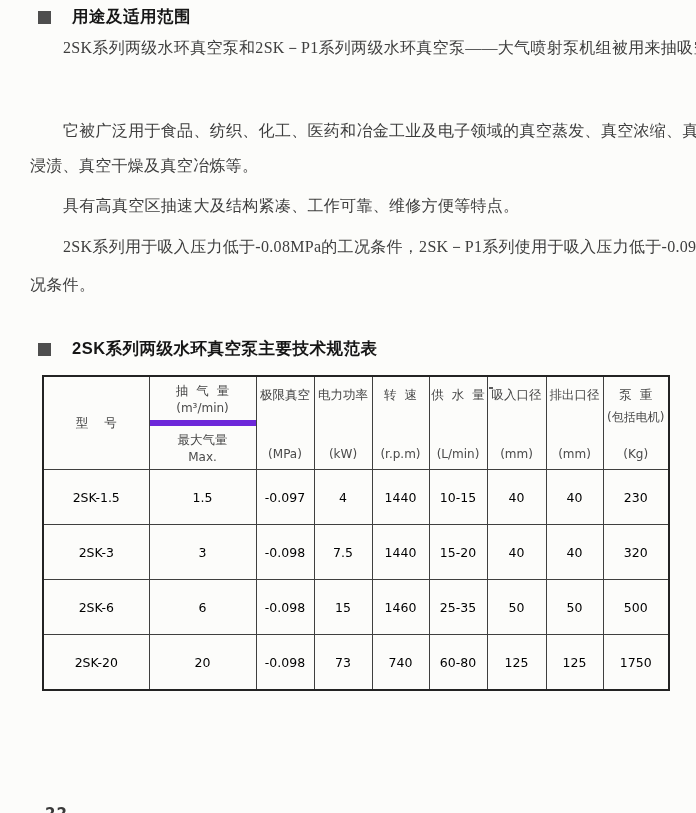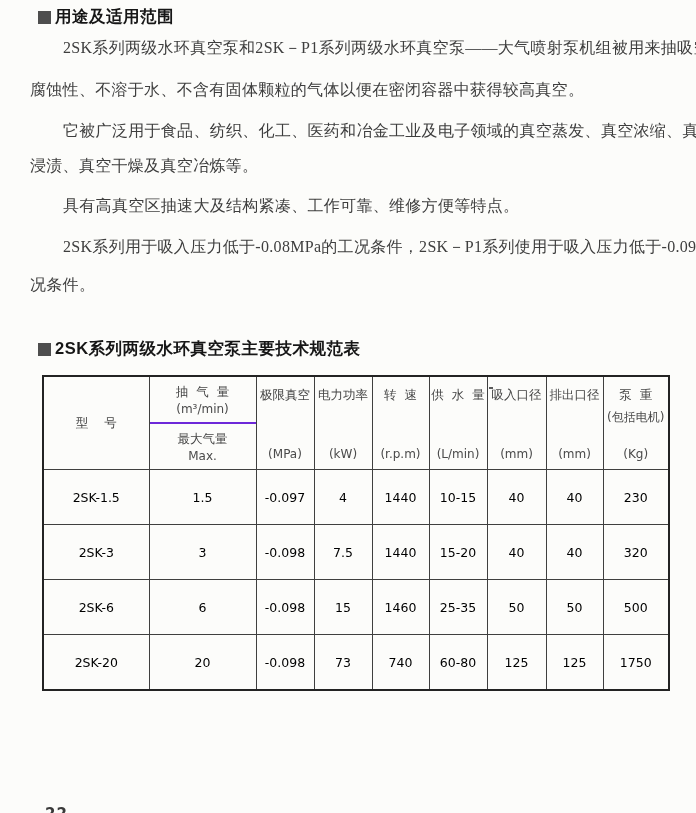--- a/index.html
+++ b/index.html
@@ -7,21 +7,21 @@
   .page {
     position:relative;
     width:696px; height:813px;
     background:#fcfcfa;
     overflow:hidden;
     font-family:"Liberation Sans", sans-serif;
   }
   
   .heading {
     position:absolute; left:38px;
-    display:flex; align-items:center; gap:4px;
+    display:flex; align-items:center; gap:21px;
     font-family:"Liberation Sans", sans-serif;
     font-weight:bold; font-size:16.5px; color:#161616;
     letter-spacing:0.5px; white-space:nowrap;
   }
   .bullet { width:13px; height:13px; background:#4e4e4e; flex:0 0 auto; margin-top:1px; }
   
   .bodyline {
     position:absolute; left:30px; width:662px;
     font-family:"Liberation Serif", "DejaVu Serif", serif;
     font-size:16px; color:#3e3e3e;
@@ -44,21 +44,21 @@
   .th-flex {
     display:flex; flex-direction:column; height:100%;
     justify-content:space-between; align-items:center;
     box-sizing:border-box; padding:10px 2px 8px;
   }
   .th-cap { display:flex; flex-direction:column; height:100%; }
   .th-cap .half {
     flex:1 1 0; display:flex; flex-direction:column;
     justify-content:center; align-items:center; gap:1px;
   }
-  .th-cap .half.top { border-bottom:2px solid #6d28d9; }
+  .th-cap .half.top { border-bottom:6px solid #6d28d9; }
   .lbl { font-size:12.5px; white-space:pre; color:#454545; }
   .unit { font-size:12px; white-space:pre; color:#4a4a4a; }
   .wt-top { display:flex; flex-direction:column; align-items:center; gap:5px; }
   
   .artifact-dot { position:absolute; left:489px; top:387px; width:4px; height:2px; background:#5a5a5a; }
   
   .page-num {
     position:absolute; left:45px; top:805px; height:8px; overflow:hidden;
     font-family:"DejaVu Sans","Liberation Sans",sans-serif;
     font-size:15px; font-weight:bold; color:#3a3a3a; letter-spacing:1px;
@@ -68,21 +68,20 @@
 <body>
 
 <div class="page">
 
   <div class="heading" style="top:6px">
     <span class="bullet"></span>
     <span>用途及适用范围</span>
   </div>
 
   <div class="bodyline indent" style="top:38px">2SK系列两级水环真空泵和2SK－P1系列两级水环真空泵——大气喷射泵机组被用来抽吸空气和其它无</div>
-  <div class="bodyline" style="top:80px">腐蚀性、不溶于水、不含有固体颗粒的气体以便在密闭容器中获得较高真空。</div>
   <div class="bodyline indent" style="top:121px">它被广泛用于食品、纺织、化工、医药和冶金工业及电子领域的真空蒸发、真空浓缩、真空回潮、真空</div>
   <div class="bodyline" style="top:156px">浸渍、真空干燥及真空冶炼等。</div>
   <div class="bodyline indent" style="top:196px">具有高真空区抽速大及结构紧凑、工作可靠、维修方便等特点。</div>
   <div class="bodyline indent" style="top:237px">2SK系列用于吸入压力低于-0.08MPa的工况条件，2SK－P1系列使用于吸入压力低于-0.096MPa的工</div>
   <div class="bodyline" style="top:275px">况条件。</div>
 
   <div class="heading" style="top:338px">
     <span class="bullet"></span>
     <span>2SK系列两级水环真空泵主要技术规范表</span>
   </div>

